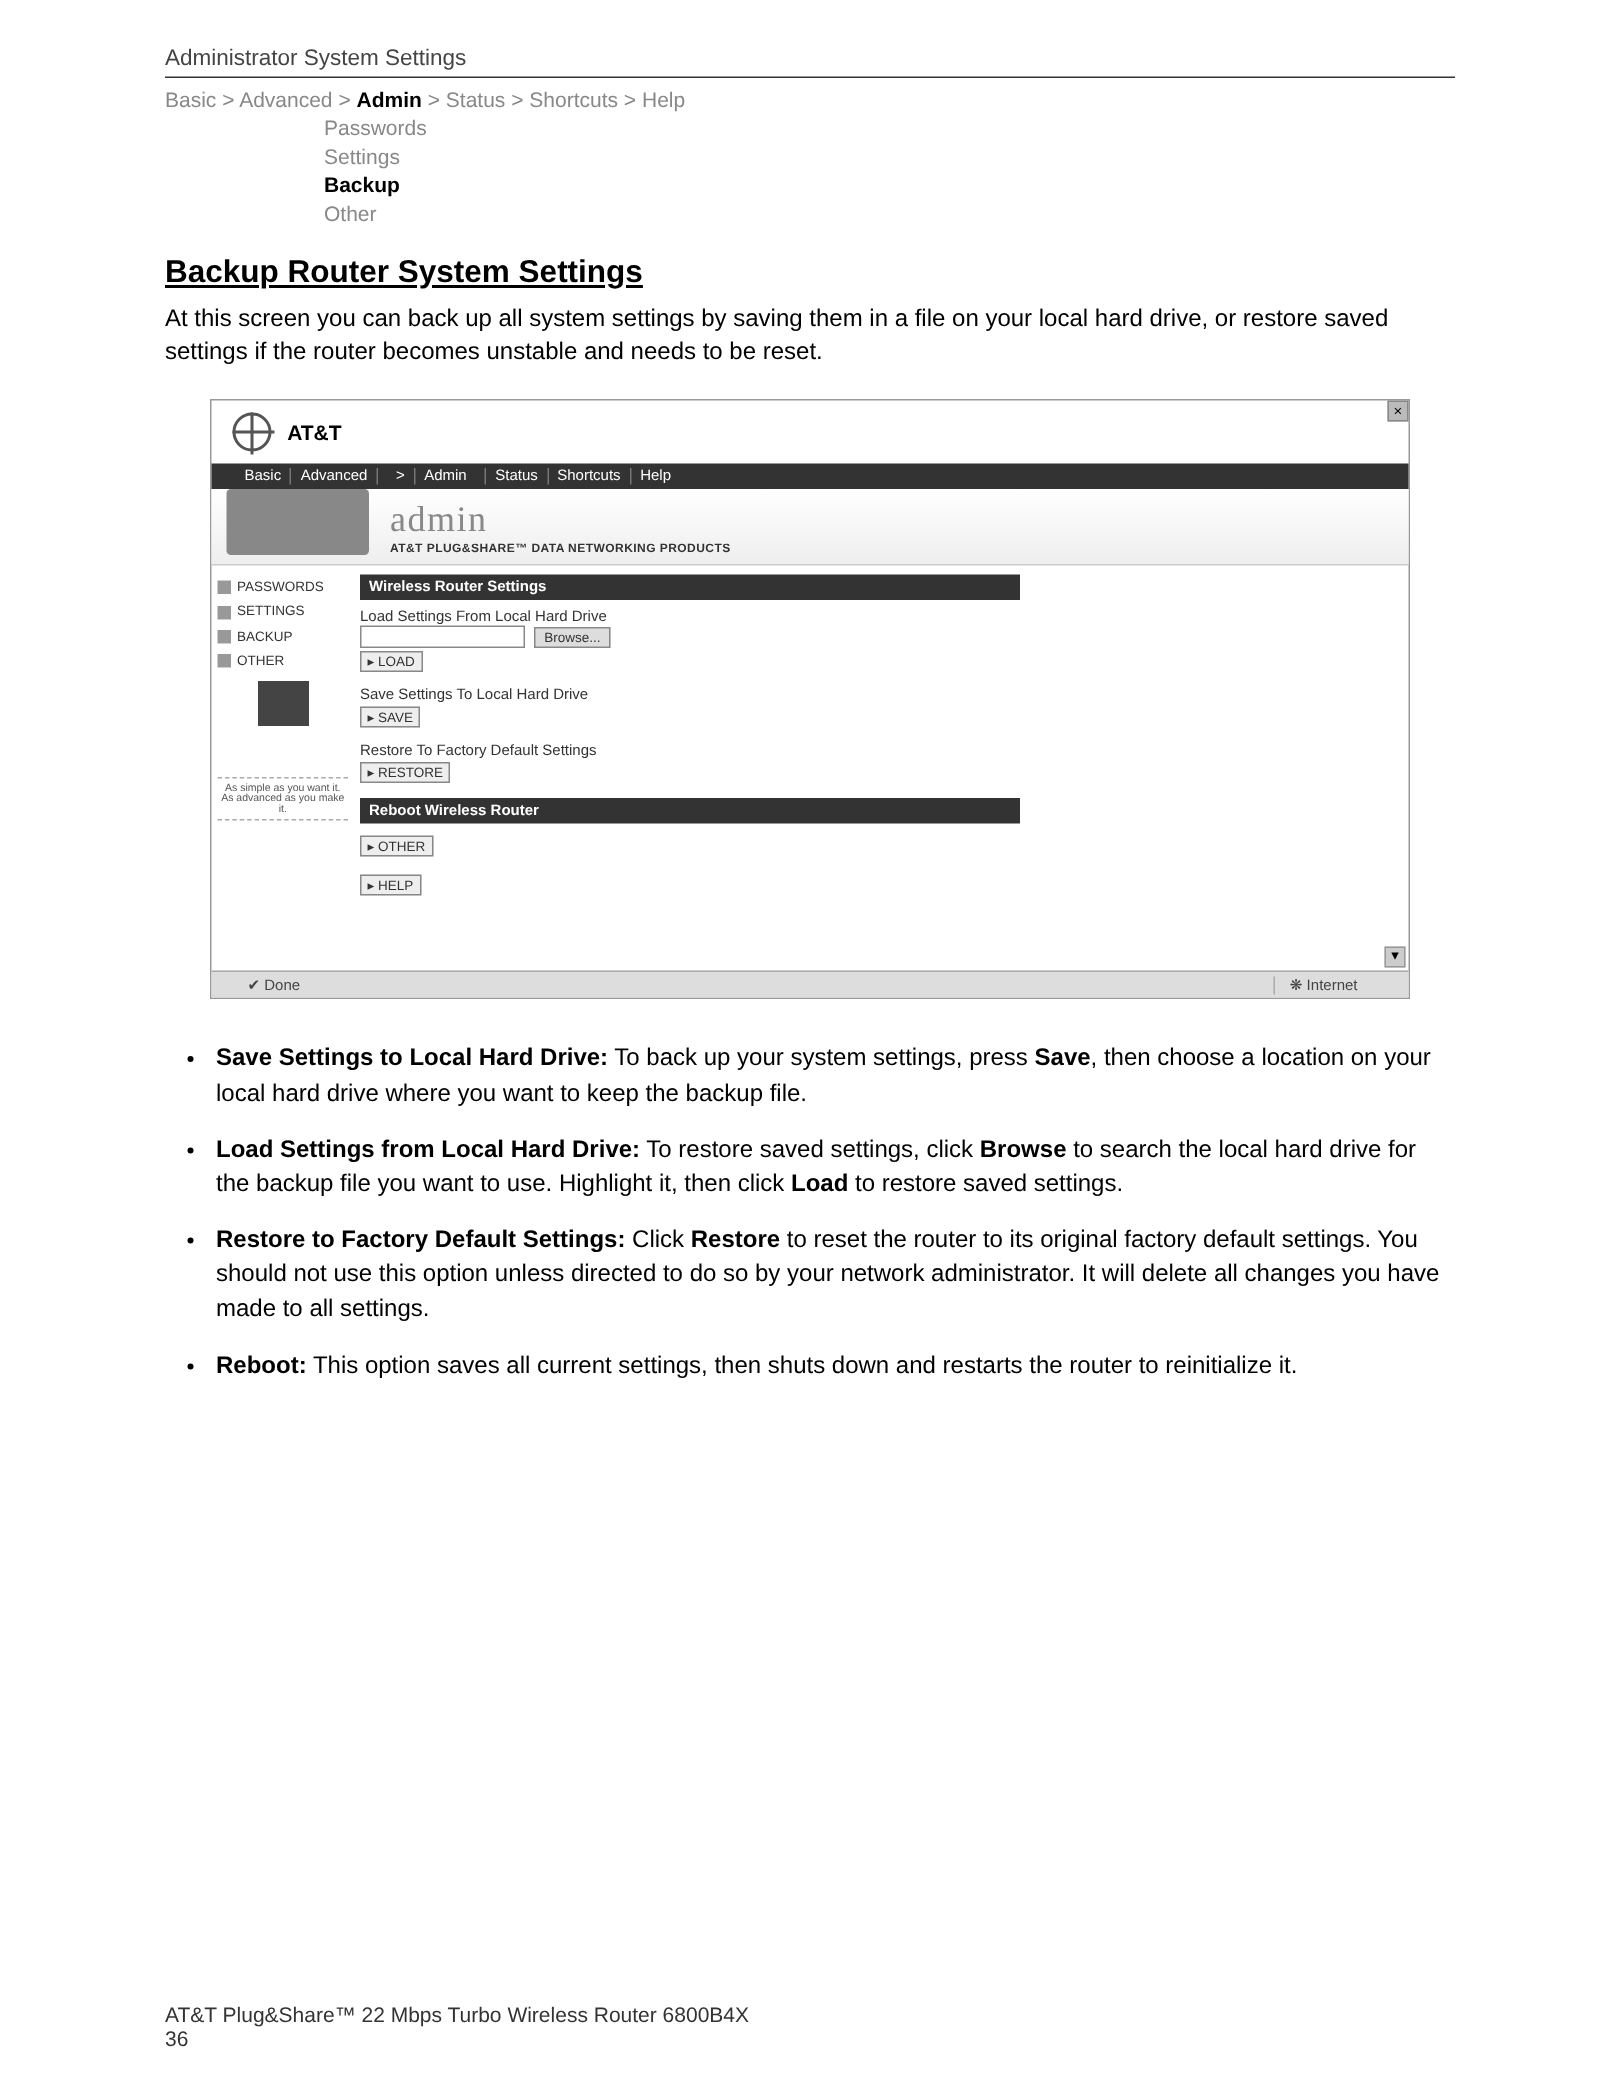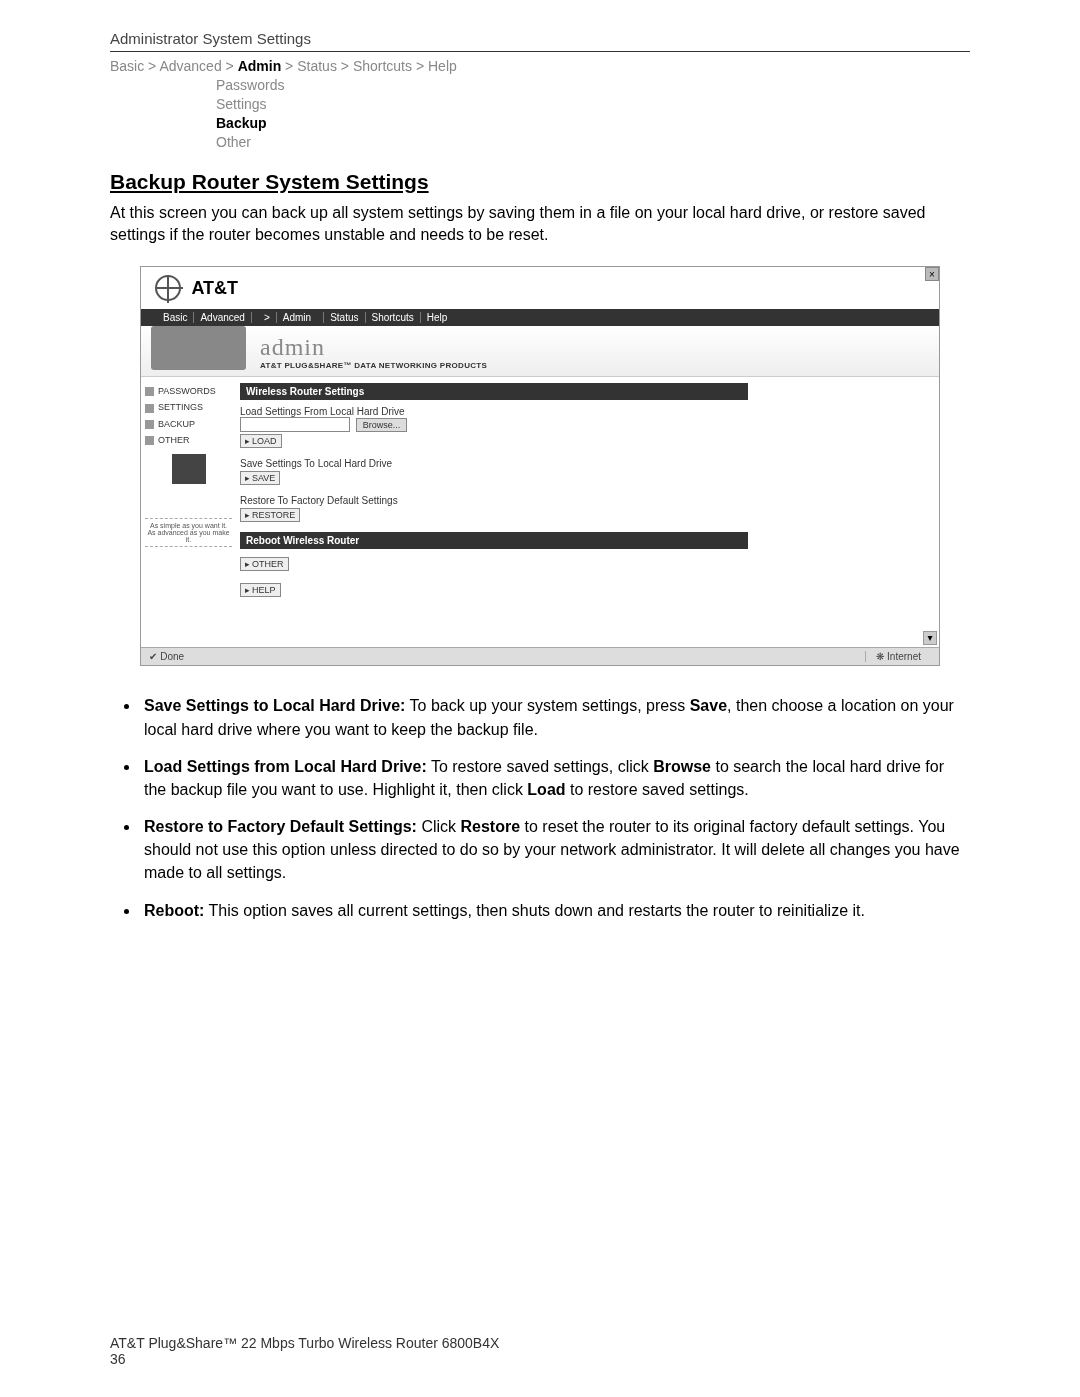--- a/index.html
+++ b/index.html
@@ -24,43 +24,43 @@
   .shot {
     width: 800px; height: 400px; margin: 0 auto 28px;
     border: 1px solid #999; background: #fff; position: relative;
     font-family: Tahoma, Arial, sans-serif;
   }
   .shot-close { position:absolute; top:0; right:0; width:14px; height:14px; background:#bbb; font-size:10px; text-align:center; line-height:13px; border:1px solid #888; }
   .logo-row { padding: 8px 14px; }
   .globe { display:inline-block; width:26px; height:26px; border:2px solid #555; border-radius:50%; vertical-align:middle; position:relative; }
   .globe:before { content:""; position:absolute; left:10px; top:-2px; width:2px; height:28px; background:#555; }
   .globe:after { content:""; position:absolute; top:10px; left:-2px; width:28px; height:2px; background:#555; }
-  .att { display:inline-block; vertical-align:middle; font-weight:bold; margin-left:6px; font-size:18px; }
+  .att { display:inline-block; vertical-align:middle; font-weight:bold; margin-left:6px; font-size:14px; }
   .topnav { background:#333; color:#fff; font-size:10px; padding:3px 16px; }
   .topnav span { display:inline-block; padding:0 6px; border-right:1px solid #777; }
   .topnav span:last-child { border-right:none; }
   .banner { display:flex; align-items:flex-end; padding:0 0 6px 0; background:linear-gradient(#fff,#eee); border-bottom:1px solid #ccc; }
   .banner-img { width:95px; height:44px; background:#888; margin-left:10px; border-radius:3px; position:relative; }
   .banner-txt { margin-left:14px; }
   .banner-txt .admin-word { font-size:24px; color:#888; font-family:'Times New Roman',serif; letter-spacing:1px; }
   .banner-txt .tag { font-size:8px; font-weight:bold; color:#333; letter-spacing:0.3px; }
   .body-cols { display:flex; }
   .leftcol { width:95px; padding:6px 4px; font-size:9px; }
   .leftcol .navitem { padding:3px 0; color:#333; }
   .leftcol .navitem .sq { display:inline-block; width:9px; height:9px; background:#999; margin-right:4px; vertical-align:middle; }
   .leftcol .slogan { margin-top:34px; font-size:7px; color:#555; text-align:center; border-top:1px dashed #aaa; border-bottom:1px dashed #aaa; padding:3px 0; }
   .leftcol .slogan-icon { width:34px; height:30px; background:#444; margin:6px auto 4px; }
   .rightcol { flex:1; padding:6px 8px 6px 4px; }
-  .bar { background:#333; color:#fff; font-size:10px; font-weight:bold; padding:3px 6px; margin-bottom:6px; width:508px; }
+  .bar { background:#333; color:#fff; font-size:10px; font-weight:bold; padding:3px 6px; margin-bottom:6px; width:440px; }
   .grp { margin-bottom:10px; font-size:10px; color:#333; }
   .btn { display:inline-block; border:1px solid #888; background:#eee; font-size:9px; padding:1px 4px; margin-top:2px; }
   .file-row input.txt { width:110px; height:15px; border:1px solid #888; font-size:9px; vertical-align:middle; }
   .file-row .browse { display:inline-block; border:1px solid #888; background:#ddd; font-size:9px; padding:1px 6px; margin-left:3px; vertical-align:middle; }
   .copyright { font-size:8px; color:#444; margin-top:12px; line-height:1.2; }
-  .statusbar { position:absolute; left:0; right:0; bottom:0; height:18px; border-top:1px solid #aaa; background:#ddd; font-size:10px; color:#444; display:flex; justify-content:space-between; align-items:center; padding:0 8px; }
+  .statusbar { position:absolute; left:0; right:0; bottom:0; height:18px; border-top:1px solid #aaa; background:#ddd; font-size:10px; color:#444; display:flex; justify-content:space-between; align-items:center; padding:0 24px; }
   .statusbar .cell { border-left:1px solid #aaa; padding:0 10px; }
   .scroll-down { position:absolute; right:2px; bottom:20px; width:14px; height:14px; background:#ccc; border:1px solid #999; font-size:10px; text-align:center; line-height:12px; }
   
   ul.bullets { list-style: disc; margin: 0 0 0 30px; padding:0; }
   ul.bullets li { font-size:16px; line-height:1.45; margin-bottom:14px; padding-left:4px; }
   ul.bullets li b { font-weight:bold; }
   
   .footer { position:absolute; left:110px; right:110px; bottom:30px; display:flex; justify-content:space-between; font-size:14px; color:#333;flex-direction:column; }
 </style>
 </head>

